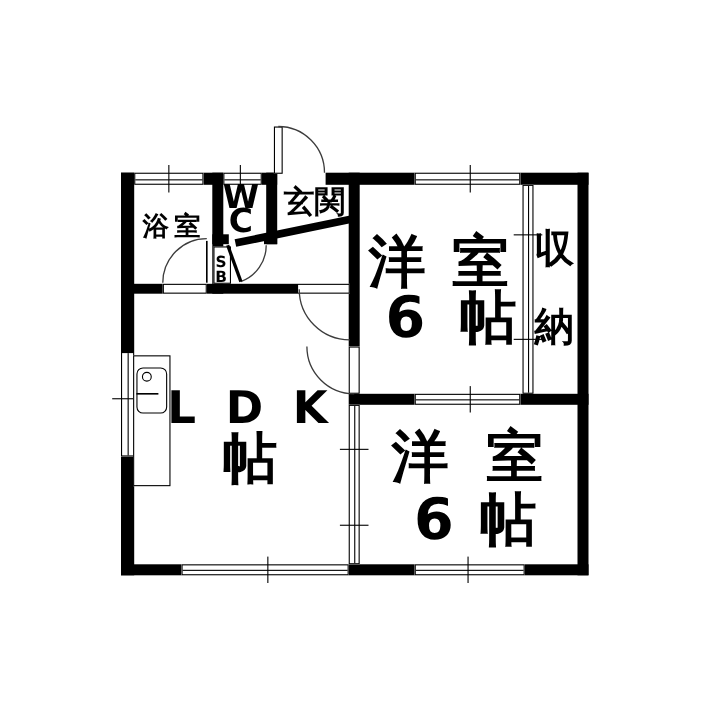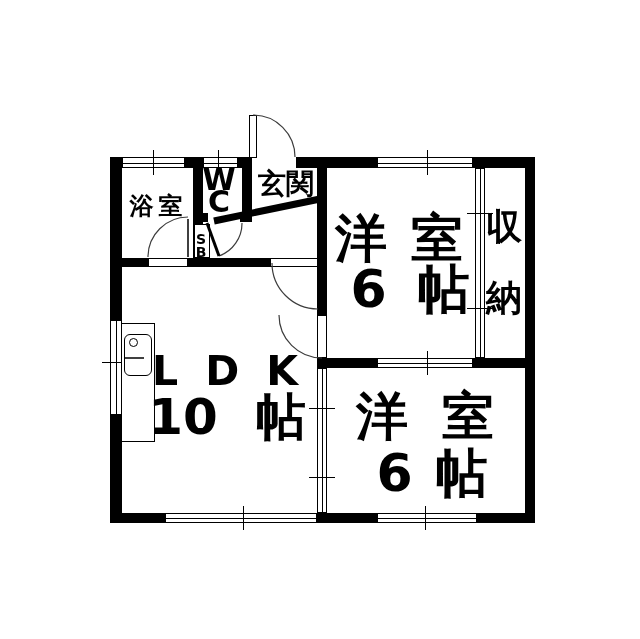--- a/index.html
+++ b/index.html
@@ -123,21 +123,20 @@
       <div class="label row" style="left: 410px; top: 289px; font-size: 52px; gap: 31px;">
         <span>6</span>
         <span>帖</span>
       </div>
       <div class="label row" style="left: 225px; top: 371px; font-size: 41px; gap: 27px;">
         <span>L</span>
         <span>D</span>
         <span>K</span>
       </div>
       <div class="label row" style="left: 227px; top: 417px; font-size: 50px; gap: 38px;">
-        <span>10</span>
         <span>帖</span>
       </div>
       <div class="label row" style="left: 425px; top: 416px; font-size: 52px; gap: 34px;">
         <span>洋</span>
         <span>室</span>
       </div>
       <div class="label row" style="left: 432px; top: 473px; font-size: 52px; gap: 23px;">
         <span>6</span>
         <span>帖</span>
       </div>

